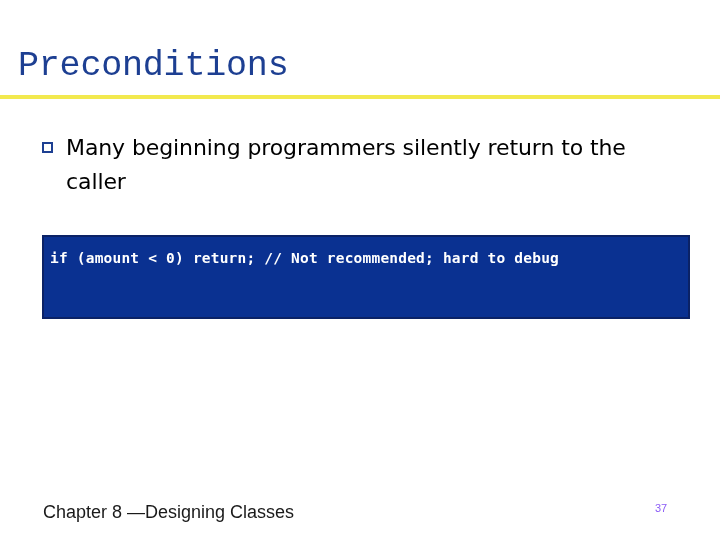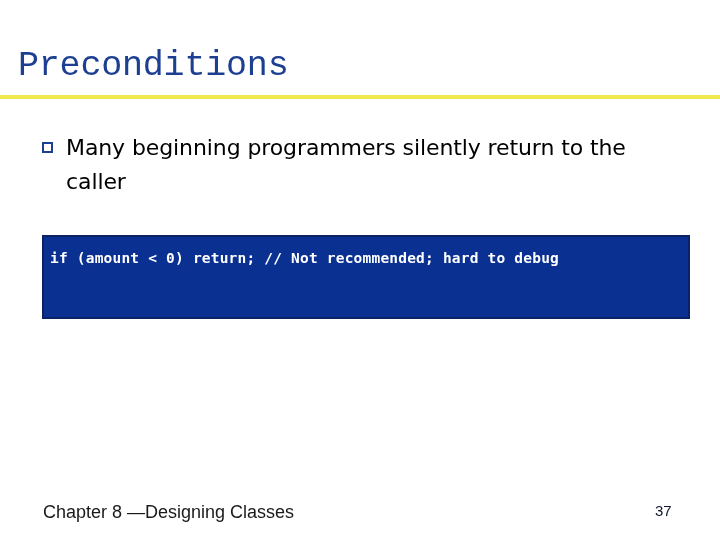--- a/index.html
+++ b/index.html
@@ -94,22 +94,22 @@
     font-family: "Liberation Sans", sans-serif;
     font-size: 18px;
     color: #1a1a1a;
     white-space: nowrap;
   }
   .footer-page {
     position: absolute;
     left: 655px;
     top: 502px;
     font-family: "Liberation Sans", sans-serif;
-    font-size: 15px;
-    color: #0f172a;
+    font-size: 11px;
+    color: #8b5cf6;
     white-space: nowrap;
   }
 </style>
 </head>
 <body>
 
 <div class="slide">
 
   <div class="slide-title">Preconditions</div>
 

